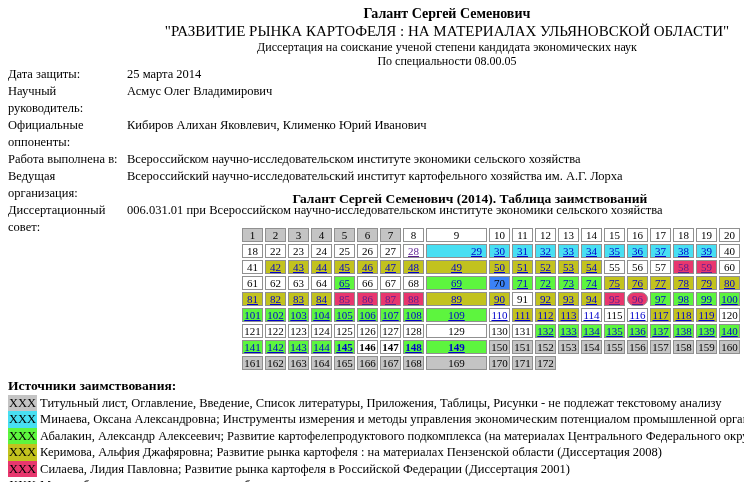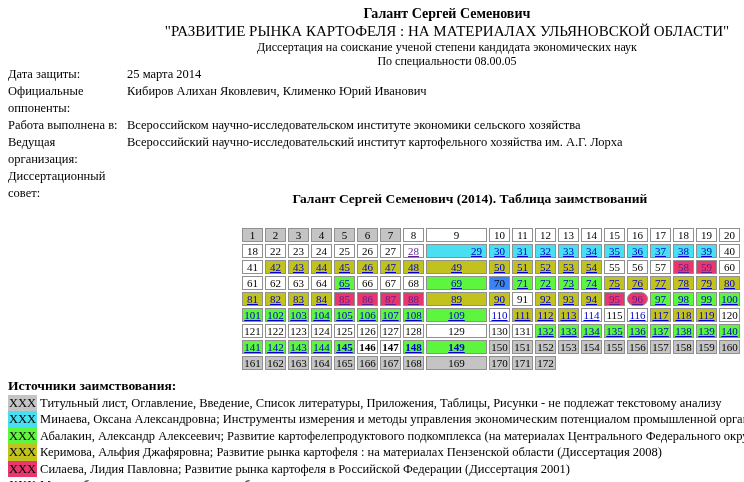--- a/index.html
+++ b/index.html
@@ -47,33 +47,38 @@
   <div class="sub1">Диссертация на соискание ученой степени кандидата экономических наук</div>
   <div class="sub2">По специальности 08.00.05</div>
 </div>
 
 <div class="meta">
     <div class="meta-row">
       <div class="meta-label">Дата защиты:</div>
       <div class="meta-value">25 марта 2014</div>
     </div>
     <div class="meta-row">
+      <div class="meta-label">Научный руководитель:</div>
+      <div class="meta-value">Асмус Олег Владимирович</div>
+    </div>
+    <div class="meta-row">
       <div class="meta-label">Официальные оппоненты:</div>
       <div class="meta-value">Кибиров Алихан Яковлевич, Клименко Юрий Иванович</div>
     </div>
     <div class="meta-row">
       <div class="meta-label">Работа выполнена в:</div>
       <div class="meta-value">Всероссийском научно-исследовательском институте экономики сельского хозяйства</div>
     </div>
     <div class="meta-row">
       <div class="meta-label">Ведущая организация:</div>
       <div class="meta-value">Всероссийский научно-исследовательский институт картофельного хозяйства им. А.Г. Лорха</div>
     </div>
     <div class="meta-row">
       <div class="meta-label">Диссертационный совет:</div>
+      <div class="meta-value">006.031.01 при Всероссийском научно-исследовательском институте экономики сельского хозяйства</div>
     </div>
   </div>
 
 <div class="table-title">Галант Сергей Семенович (2014). Таблица заимствований</div>
 
 <table class="borrow-table">
     <tbody>
       <tr>
         <td style="background: rgb(196, 196, 196);">1</td>
         <td style="background: rgb(196, 196, 196);">2</td>

